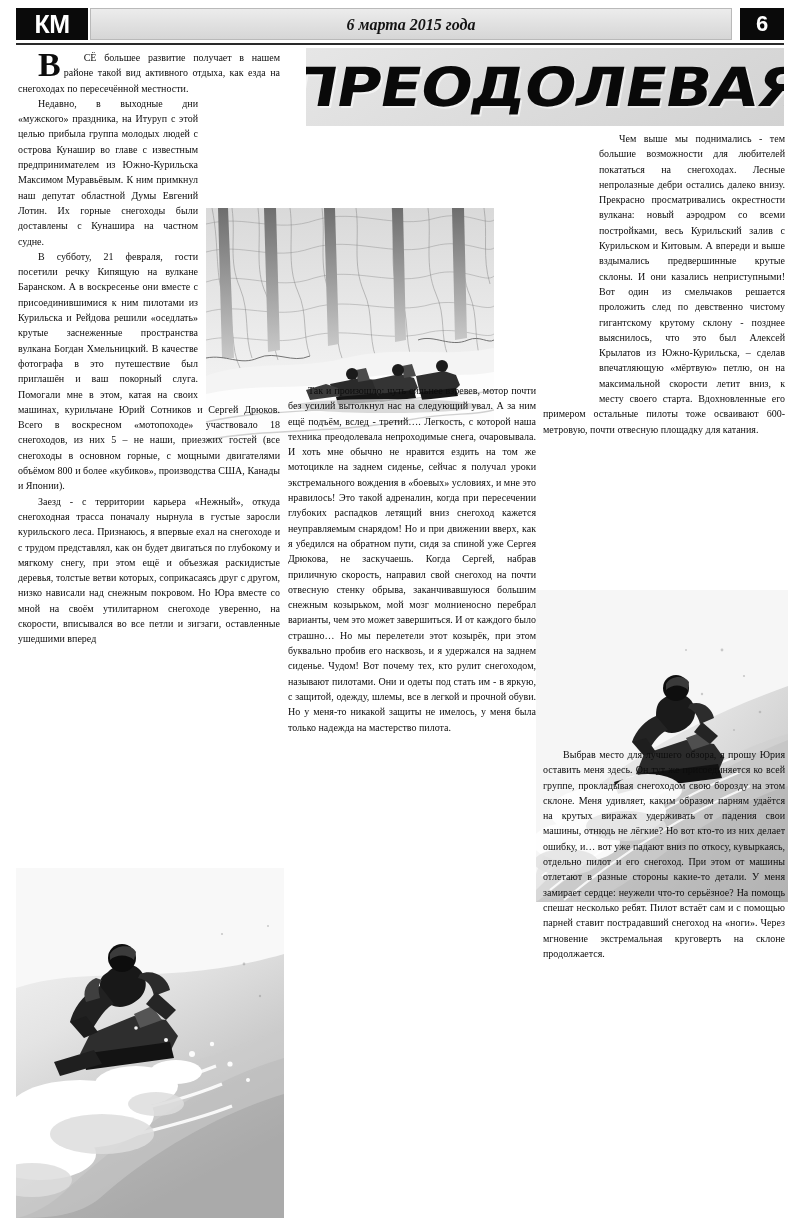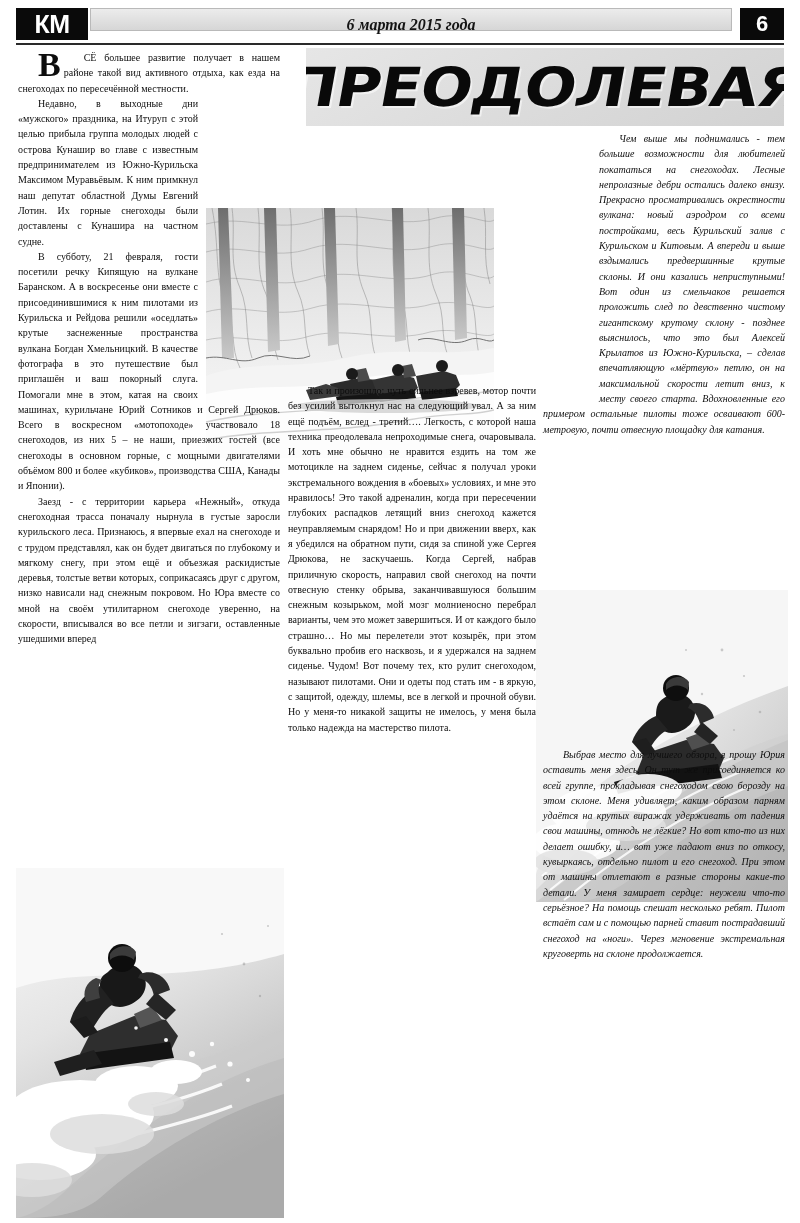--- a/index.html
+++ b/index.html
@@ -35,21 +35,21 @@
     font-weight: bold;
     font-size: 25px;
     letter-spacing: -0.5px;
     line-height: 32px;
     text-align: center;
   }
   .masthead-bar {
     position: absolute;
     left: 74px; top: 0;
     right: 52px;
-    height: 23px;
+    height: 32px;
     background: linear-gradient(180deg,#ececec 0%,#e2e2e2 45%,#d6d6d6 100%);
     border: 1px solid #b9b9b9;
     box-sizing: border-box;
   }
   .masthead-date {
     position: absolute;
     left: 0; right: 0; top: 0;
     height: 32px;
     line-height: 31px;
     text-align: center;
@@ -114,21 +114,21 @@
     hyphens: manual;
   }
   .col p {
     margin: 0;
     text-indent: 20px;
   }
   .col p.noindent { text-indent: 0; }
 
   #col1 { left: 18px;  top: 50px;  width: 262px; }
   #col2 { left: 288px; top: 131px; width: 248px; }
-  #col3 { left: 543px; top: 131px; width: 242px; font-style: italic; }
+  #col3 { left: 543px; top: 131px; width: 242px; }
 
   .dropcap::first-letter {
     float: left;
     font-family: "Liberation Serif", serif;
     font-weight: bold;
     font-size: 34px;
     line-height: 28px;
     padding: 1px 3px 0 0;
   }
 

